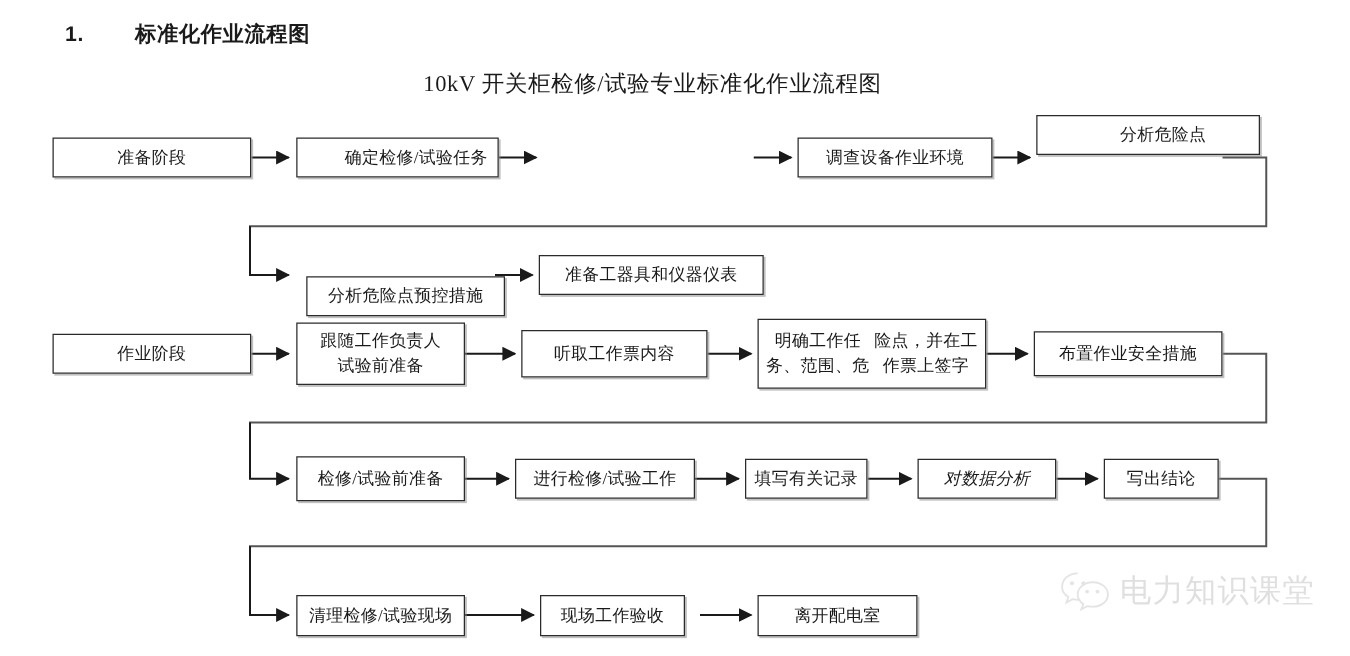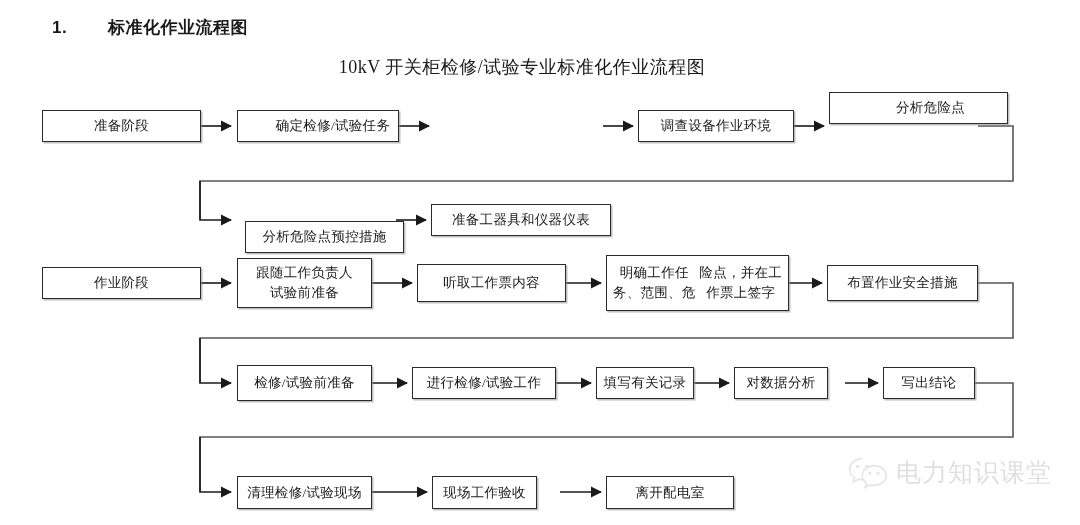--- a/index.html
+++ b/index.html
@@ -187,31 +187,31 @@
 
   <div class="node" style="left:237px; top:365px; width:135px; height:36px;">
     <span>检修/试验前准备</span>
   </div>
   <div class="node" style="left:412px; top:367px; width:144px; height:32px;">
     <span>进行检修/试验工作</span>
   </div>
   <div class="node" style="left:596px; top:367px; width:98px; height:32px;">
     <span>填写有关记录</span>
   </div>
-  <div class="node" style="left:734px; top:367px; width:94px; height:32px;">
+  <div class="node" style="left:734px; top:367px; width:111px; height:32px;font-style:italic;">
     <span>对数据分析</span>
   </div>
   <div class="node" style="left:883px; top:367px; width:92px; height:32px;">
     <span>写出结论</span>
   </div>
 
   <div class="node" style="left:237px; top:476px; width:135px; height:33px;">
     <span>清理检修/试验现场</span>
   </div>
-  <div class="node" style="left:432px; top:476px; width:105px; height:33px;text-align:center;">
+  <div class="node" style="left:432px; top:476px; width:116px; height:33px;text-align:center;">
     <span>现场工作验收</span>
   </div>
   <div class="node" style="left:606px; top:476px; width:128px; height:33px;justify-content:center;">
     <span>离开配电室</span>
   </div>
 
   <div class="watermark">
     <svg class="wm-logo" viewBox="0 0 48 40">
       <g fill="none" stroke="#c4c4c4" stroke-width="1.8">
         <path d="M17 4 C8 4 2 10 2 17 C2 21 4.5 24.5 8 26.7 L6.2 32 L12 28.8

